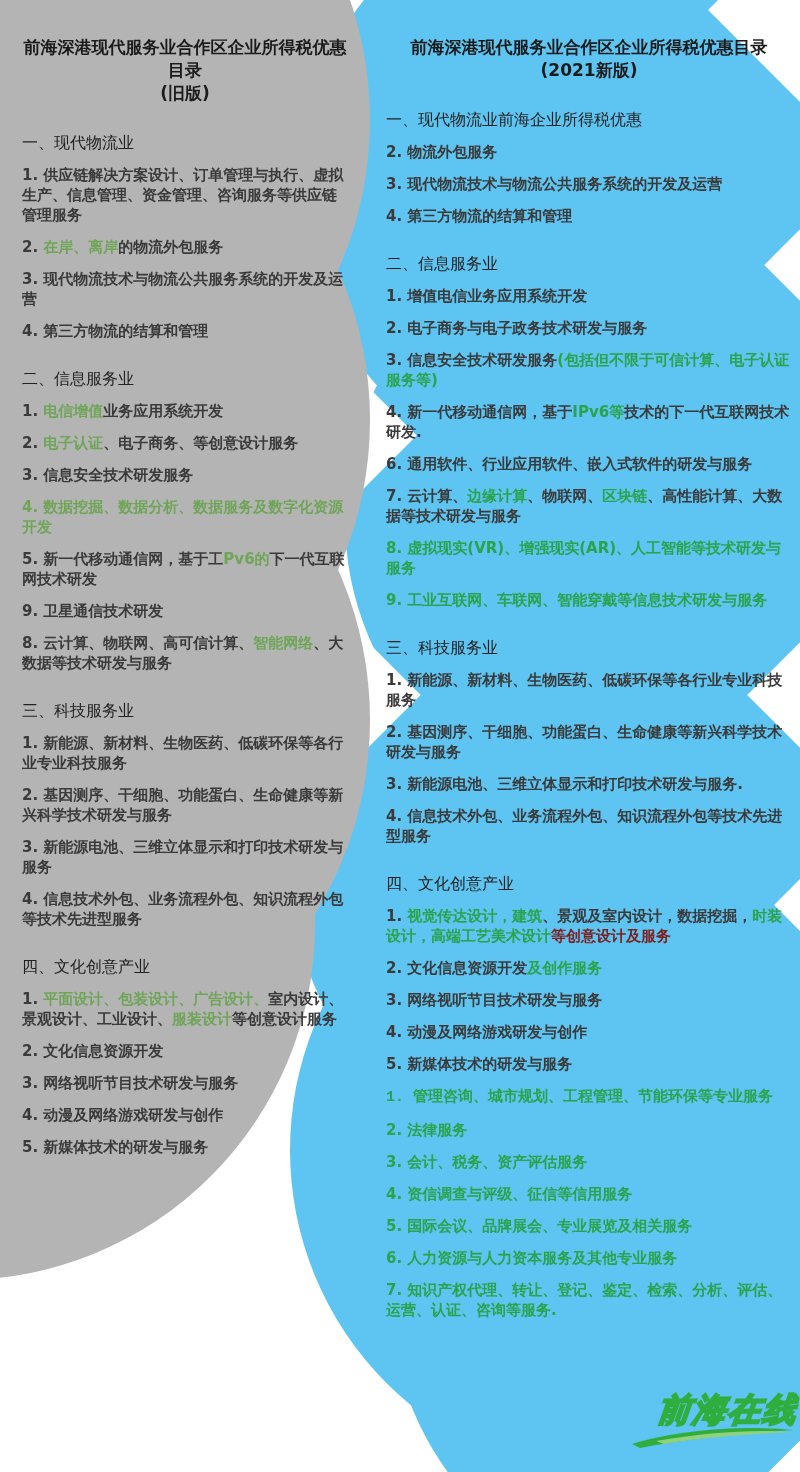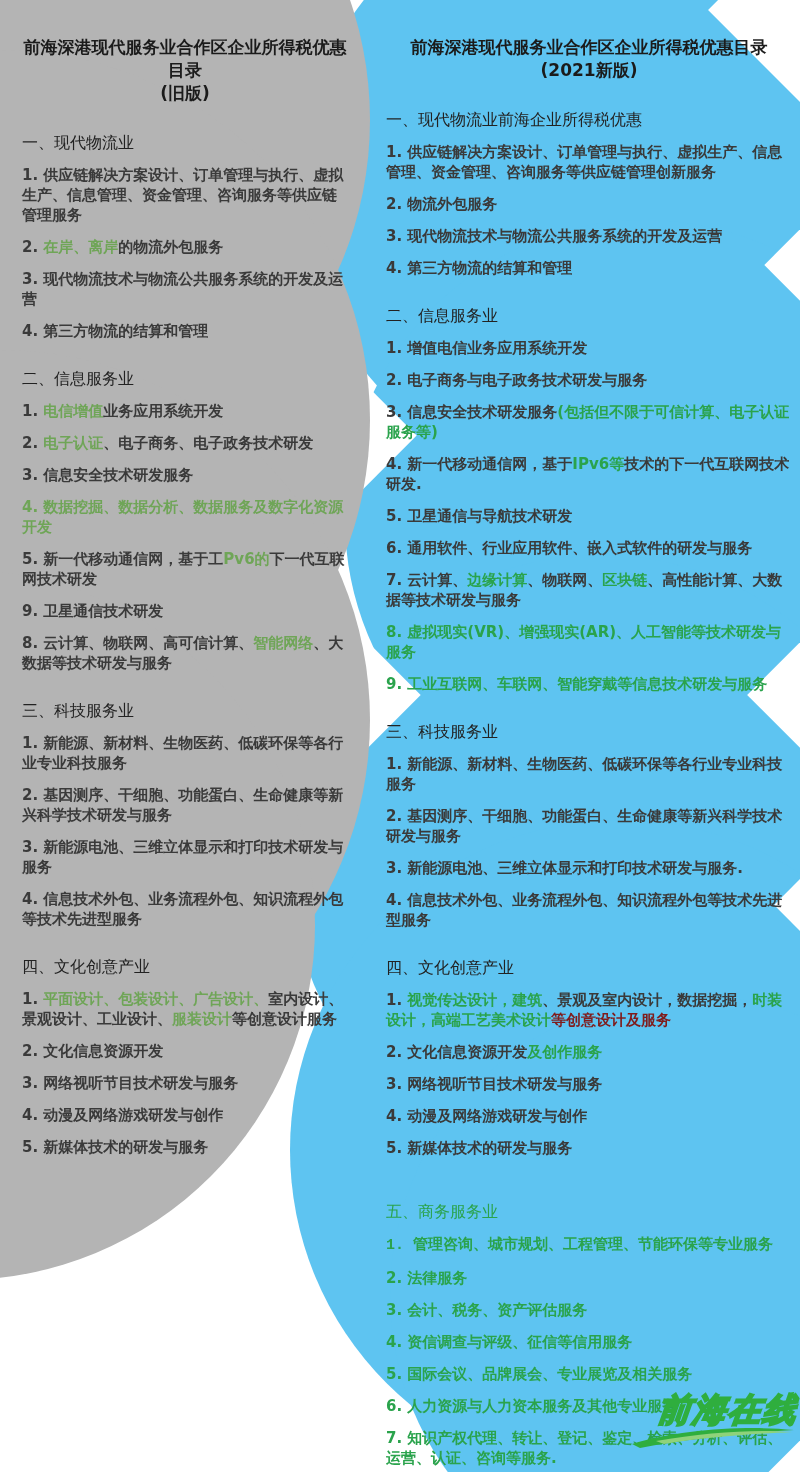--- a/index.html
+++ b/index.html
@@ -57,21 +57,21 @@
       <div>(旧版)</div>
     </div>
     <div id="old-sections">
         <div class="sec-h">一、现代物流业</div>
         <div class="item"><span style="color: rgb(58, 58, 58);">1. 供应链解决方案设计、订单管理与执行、虚拟生产、信息管理、资金管理、咨询服务等供应链管理服务</span></div>
         <div class="item"><span style="color: rgb(58, 58, 58);">2. </span><span style="color: rgb(111, 165, 87);">在岸、离岸</span><span style="color: rgb(58, 58, 58);">的物流外包服务</span></div>
         <div class="item"><span style="color: rgb(58, 58, 58);">3. 现代物流技术与物流公共服务系统的开发及运营</span></div>
         <div class="item"><span style="color: rgb(58, 58, 58);">4. 第三方物流的结算和管理</span></div>
         <div class="sec-h">二、信息服务业</div>
         <div class="item"><span style="color: rgb(58, 58, 58);">1. </span><span style="color: rgb(111, 165, 87);">电信增值</span><span style="color: rgb(58, 58, 58);">业务应用系统开发</span></div>
-        <div class="item"><span style="color: rgb(58, 58, 58);">2. </span><span style="color: rgb(111, 165, 87);">电子认证</span><span style="color: rgb(58, 58, 58);">、电子商务、电子政务技术研发</span></div>
+        <div class="item"><span style="color: rgb(58, 58, 58);">2. </span><span style="color: rgb(111, 165, 87);">电子认证</span><span style="color: rgb(58, 58, 58);">、电子商务、等创意设计服务</span></div>
         <div class="item"><span style="color: rgb(58, 58, 58);">3. 信息安全技术研发服务</span></div>
         <div class="item"><span style="color: rgb(111, 165, 87);">4. 数据挖掘、数据分析、数据服务及数字化资源开发</span></div>
         <div class="item"><span style="color: rgb(58, 58, 58);">5. 新一代移动通信网，基于工</span><span style="color: rgb(111, 165, 87);">Pv6的</span><span style="color: rgb(58, 58, 58);">下一代互联网技术研发</span></div>
         <div class="item"><span style="color: rgb(58, 58, 58);">9. 卫星通信技术研发</span></div>
         <div class="item"><span style="color: rgb(58, 58, 58);">8. 云计算、物联网、高可信计算、</span><span style="color: rgb(111, 165, 87);">智能网络</span><span style="color: rgb(58, 58, 58);">、大数据等技术研发与服务</span></div>
         <div class="sec-h">三、科技服务业</div>
         <div class="item"><span style="color: rgb(58, 58, 58);">1. 新能源、新材料、生物医药、低碳环保等各行业专业科技服务</span></div>
         <div class="item"><span style="color: rgb(58, 58, 58);">2. 基因测序、干细胞、功能蛋白、生命健康等新兴科学技术研发与服务</span></div>
         <div class="item"><span style="color: rgb(58, 58, 58);">3. 新能源电池、三维立体显示和打印技术研发与服务</span></div>
         <div class="item"><span style="color: rgb(58, 58, 58);">4. 信息技术外包、业务流程外包、知识流程外包等技术先进型服务</span></div>
@@ -84,46 +84,43 @@
       </div>
   </div>
 
   <div class="col col-right">
     <div class="col-title">
       <div>前海深港现代服务业合作区企业所得税优惠目录</div>
       <div>(2021新版)</div>
     </div>
     <div id="new-sections">
         <div class="sec-h">一、现代物流业前海企业所得税优惠</div>
-        <div class="item"><span style="color: rgb(58, 58, 58);">1. 供应链解决方案设计、订单管理与执行、虚拟生产、信息管理、资金管理、咨询服务等供应链管理创新服务</span></div>
         <div class="item"><span style="color: rgb(58, 58, 58);">2. 物流外包服务</span></div>
         <div class="item"><span style="color: rgb(58, 58, 58);">3. 现代物流技术与物流公共服务系统的开发及运营</span></div>
         <div class="item"><span style="color: rgb(58, 58, 58);">4. 第三方物流的结算和管理</span></div>
         <div class="sec-h">二、信息服务业</div>
         <div class="item"><span style="color: rgb(58, 58, 58);">1. 增值电信业务应用系统开发</span></div>
         <div class="item"><span style="color: rgb(58, 58, 58);">2. 电子商务与电子政务技术研发与服务</span></div>
         <div class="item"><span style="color: rgb(58, 58, 58);">3. 信息安全技术研发服务</span><span style="color: rgb(42, 163, 76);">(包括但不限于可信计算、电子认证服务等)</span></div>
         <div class="item"><span style="color: rgb(58, 58, 58);">4. 新一代移动通信网，基于</span><span style="color: rgb(42, 163, 76);">IPv6等</span><span style="color: rgb(58, 58, 58);">技术的下一代互联网技术研发.</span></div>
-        <div class="item"><span style="color: rgb(58, 58, 58);">5. 卫星通信与导航技术研发</span></div>
         <div class="item"><span style="color: rgb(58, 58, 58);">6. 通用软件、行业应用软件、嵌入式软件的研发与服务</span></div>
         <div class="item"><span style="color: rgb(58, 58, 58);">7. 云计算、</span><span style="color: rgb(42, 163, 76);">边缘计算</span><span style="color: rgb(58, 58, 58);">、物联网、</span><span style="color: rgb(42, 163, 76);">区块链</span><span style="color: rgb(58, 58, 58);">、高性能计算、大数据等技术研发与服务</span></div>
         <div class="item"><span style="color: rgb(42, 163, 76);">8. 虚拟现实(VR)、增强现实(AR)、人工智能等技术研发与服务</span></div>
         <div class="item"><span style="color: rgb(42, 163, 76);">9. 工业互联网、车联网、智能穿戴等信息技术研发与服务</span></div>
         <div class="sec-h">三、科技服务业</div>
         <div class="item"><span style="color: rgb(58, 58, 58);">1. 新能源、新材料、生物医药、低碳环保等各行业专业科技服务</span></div>
         <div class="item"><span style="color: rgb(58, 58, 58);">2. 基因测序、干细胞、功能蛋白、生命健康等新兴科学技术研发与服务</span></div>
         <div class="item"><span style="color: rgb(58, 58, 58);">3. 新能源电池、三维立体显示和打印技术研发与服务.</span></div>
         <div class="item"><span style="color: rgb(58, 58, 58);">4. 信息技术外包、业务流程外包、知识流程外包等技术先进型服务</span></div>
         <div class="sec-h">四、文化创意产业</div>
         <div class="item"><span style="color: rgb(58, 58, 58);">1. </span><span style="color: rgb(42, 163, 76);">视觉传达设计，建筑</span><span style="color: rgb(58, 58, 58);">、景观及室内设计，数据挖掘，</span><span style="color: rgb(42, 163, 76);">时装设计，高端工艺美术设计</span><span style="color: #7f1d1d;">等创意设计及服务</span></div>
         <div class="item"><span style="color: rgb(58, 58, 58);">2. 文化信息资源开发</span><span style="color: rgb(42, 163, 76);">及创作服务</span></div>
         <div class="item"><span style="color: rgb(58, 58, 58);">3. 网络视听节目技术研发与服务</span></div>
         <div class="item"><span style="color: rgb(58, 58, 58);">4. 动漫及网络游戏研发与创作</span></div>
         <div class="item"><span style="color: rgb(58, 58, 58);">5. 新媒体技术的研发与服务</span></div>
-        <div class="sec-h gap" style="color: rgb(42, 163, 76);">五、商务服务业</div>
         <div class="item"><span style="color: rgb(42, 163, 76); font-family: Liberation Mono, monospace;">1. 管理咨询、城市规划、工程管理、节能环保等专业服务</span></div>
         <div class="item"><span style="color: rgb(42, 163, 76);">2. 法律服务</span></div>
         <div class="item"><span style="color: rgb(42, 163, 76);">3. 会计、税务、资产评估服务</span></div>
         <div class="item"><span style="color: rgb(42, 163, 76);">4. 资信调查与评级、征信等信用服务</span></div>
         <div class="item"><span style="color: rgb(42, 163, 76);">5. 国际会议、品牌展会、专业展览及相关服务</span></div>
         <div class="item"><span style="color: rgb(42, 163, 76);">6. 人力资源与人力资本服务及其他专业服务</span></div>
         <div class="item"><span style="color: rgb(42, 163, 76);">7. 知识产权代理、转让、登记、鉴定、检索、分析、评估、运营、认证、咨询等服务.</span></div>
       </div>
   </div>
 

